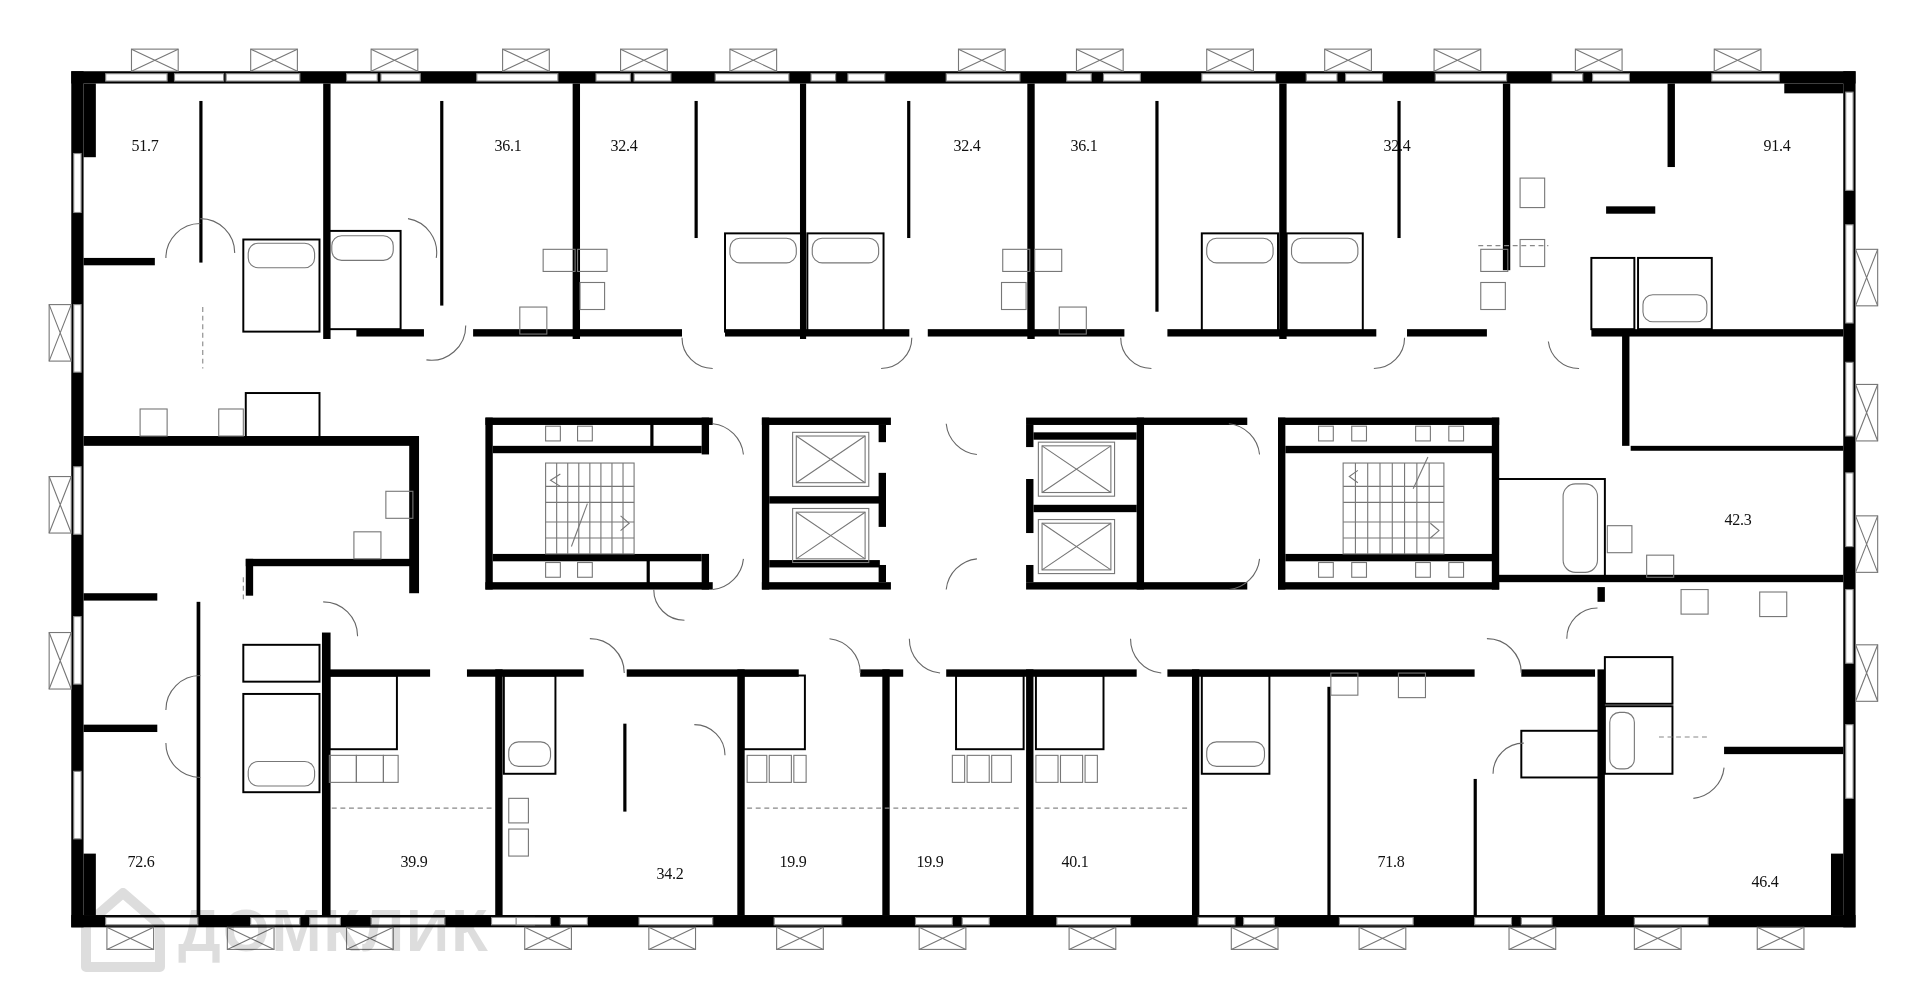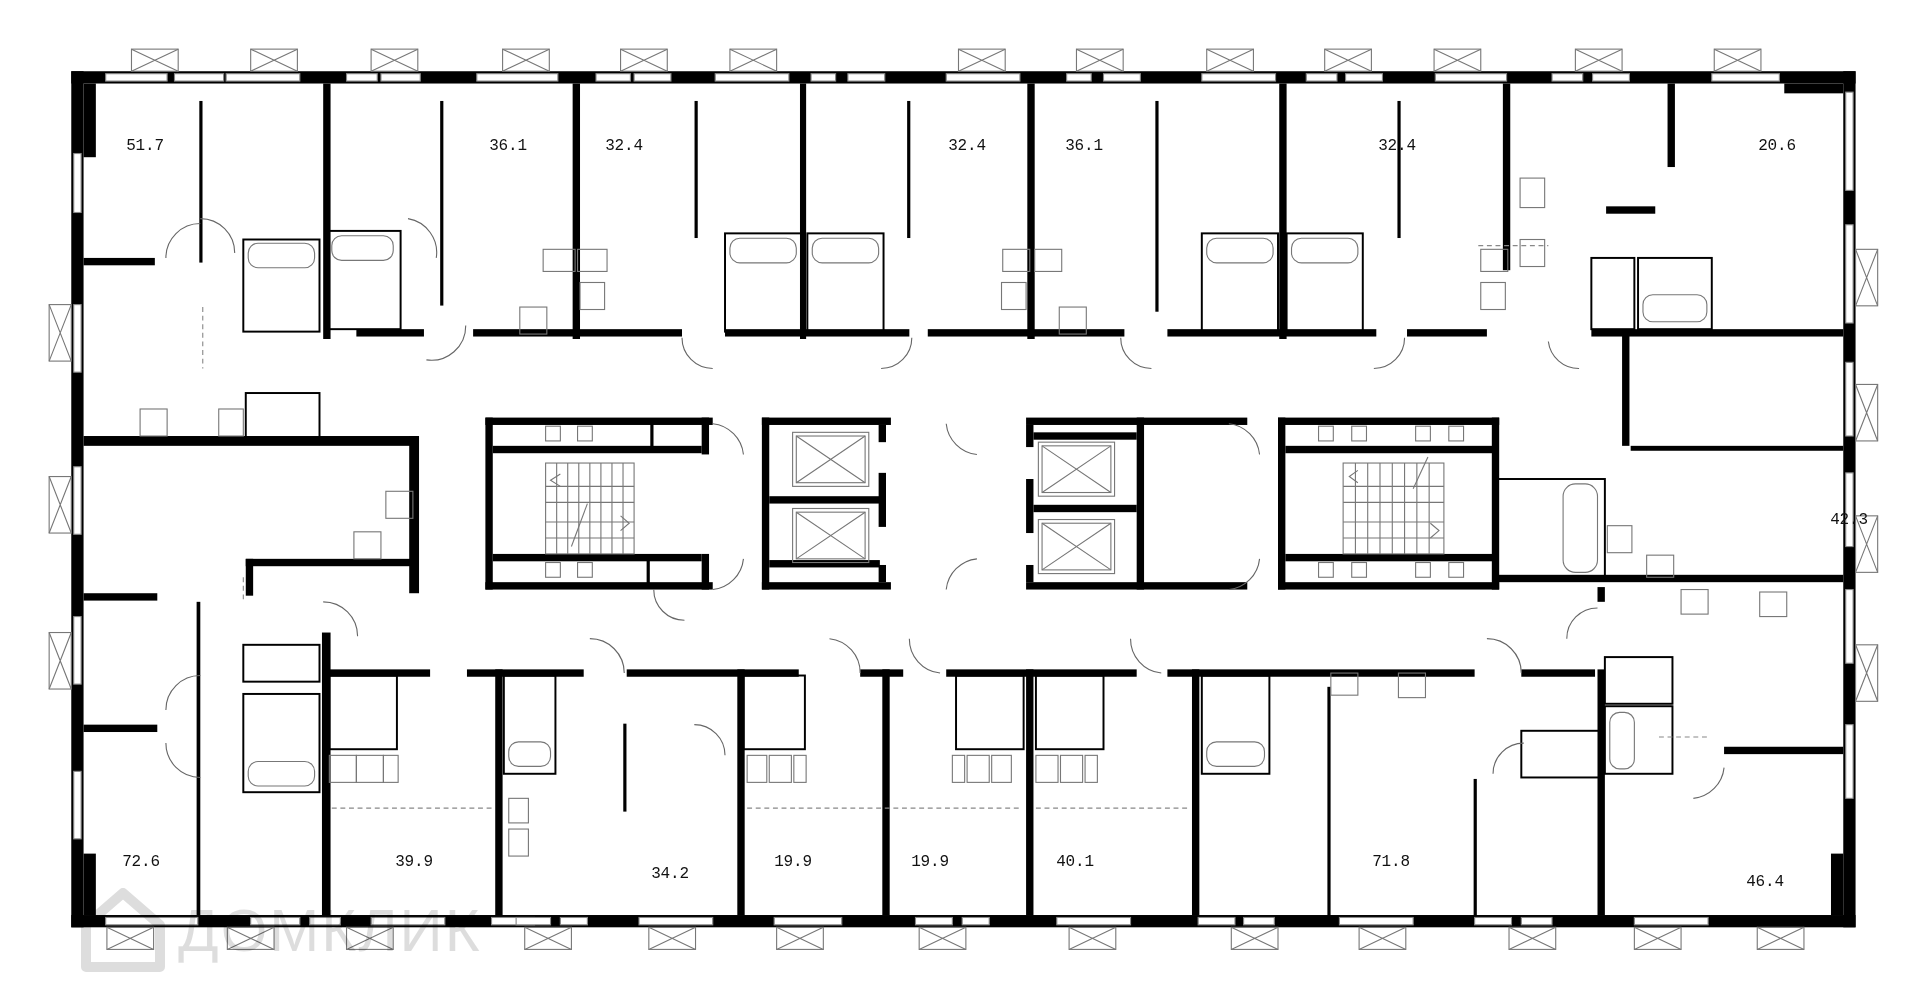--- a/index.html
+++ b/index.html
@@ -5,23 +5,23 @@
   html,body{margin:0;padding:0;background:#ffffff;}
   body{width:1917px;height:1001px;overflow:hidden;position:relative;font-family:"Liberation Sans",sans-serif;}
   #plan{position:absolute;left:0;top:0;width:1917px;height:1001px;}
   .wall{fill:#000;}
   .thin{stroke:#000;stroke-width:1.6;fill:none;}
   .fx{stroke:#777;stroke-width:0.9;fill:#fff;}
   .fxn{stroke:#777;stroke-width:0.9;fill:none;}
   .door{stroke:#666;stroke-width:0.9;fill:none;}
   .dash{stroke:#888;stroke-width:0.9;fill:none;stroke-dasharray:4 3;}
   .win{stroke:#888;stroke-width:0.9;fill:#fff;}
-  .area-label{position:absolute;font-family:Liberation Mono, monospace;font-size:16px;color:#111;transform:translate(-50%,-50%);white-space:nowrap;letter-spacing:-0.2px;}
+  .area-label{position:absolute;font-family:Liberation Serif, serif;font-size:16px;color:#111;transform:translate(-50%,-50%);white-space:nowrap;letter-spacing:-0.2px;}
   .watermark{position:absolute;left:78px;top:880px;height:100px;display:flex;align-items:center;gap:10px;opacity:0.13;pointer-events:none;}
-  .watermark .wm-text{font-family:"Liberation Sans",sans-serif;font-weight:normal;font-size:60px;color:#000;letter-spacing:2px;}
+  .watermark .wm-text{font-family:"Liberation Sans",sans-serif;font-weight:bold;font-size:60px;color:#000;letter-spacing:2px;}
 </style>
 </head>
 <body>
 
 <svg id="plan" viewBox="0 0 1560 815" preserveAspectRatio="none" xmlns="http://www.w3.org/2000/svg">
 
   <g>
 
     <rect class="wall" x="58" y="58" width="1452" height="10"></rect>
 
@@ -431,22 +431,22 @@
   </g>
 </svg>
 
 <div>
   <div class="area-label" style="left:145px;top:146px">51.7</div>
   <div class="area-label" style="left:508px;top:146px">36.1</div>
   <div class="area-label" style="left:624px;top:146px">32.4</div>
   <div class="area-label" style="left:967px;top:146px">32.4</div>
   <div class="area-label" style="left:1084px;top:146px">36.1</div>
   <div class="area-label" style="left:1397px;top:146px">32.4</div>
-  <div class="area-label" style="left:1777px;top:146px">20.6</div>
-  <div class="area-label" style="left:1849px;top:520px">42.3</div>
+  <div class="area-label" style="left:1777px;top:146px">91.4</div>
+  <div class="area-label" style="left:1738px;top:520px">42.3</div>
   <div class="area-label" style="left:141px;top:862px">72.6</div>
   <div class="area-label" style="left:414px;top:862px">39.9</div>
   <div class="area-label" style="left:670px;top:874px">34.2</div>
   <div class="area-label" style="left:793px;top:862px">19.9</div>
   <div class="area-label" style="left:930px;top:862px">19.9</div>
   <div class="area-label" style="left:1075px;top:862px">40.1</div>
   <div class="area-label" style="left:1391px;top:862px">71.8</div>
   <div class="area-label" style="left:1765px;top:882px">46.4</div>
 </div>
 

